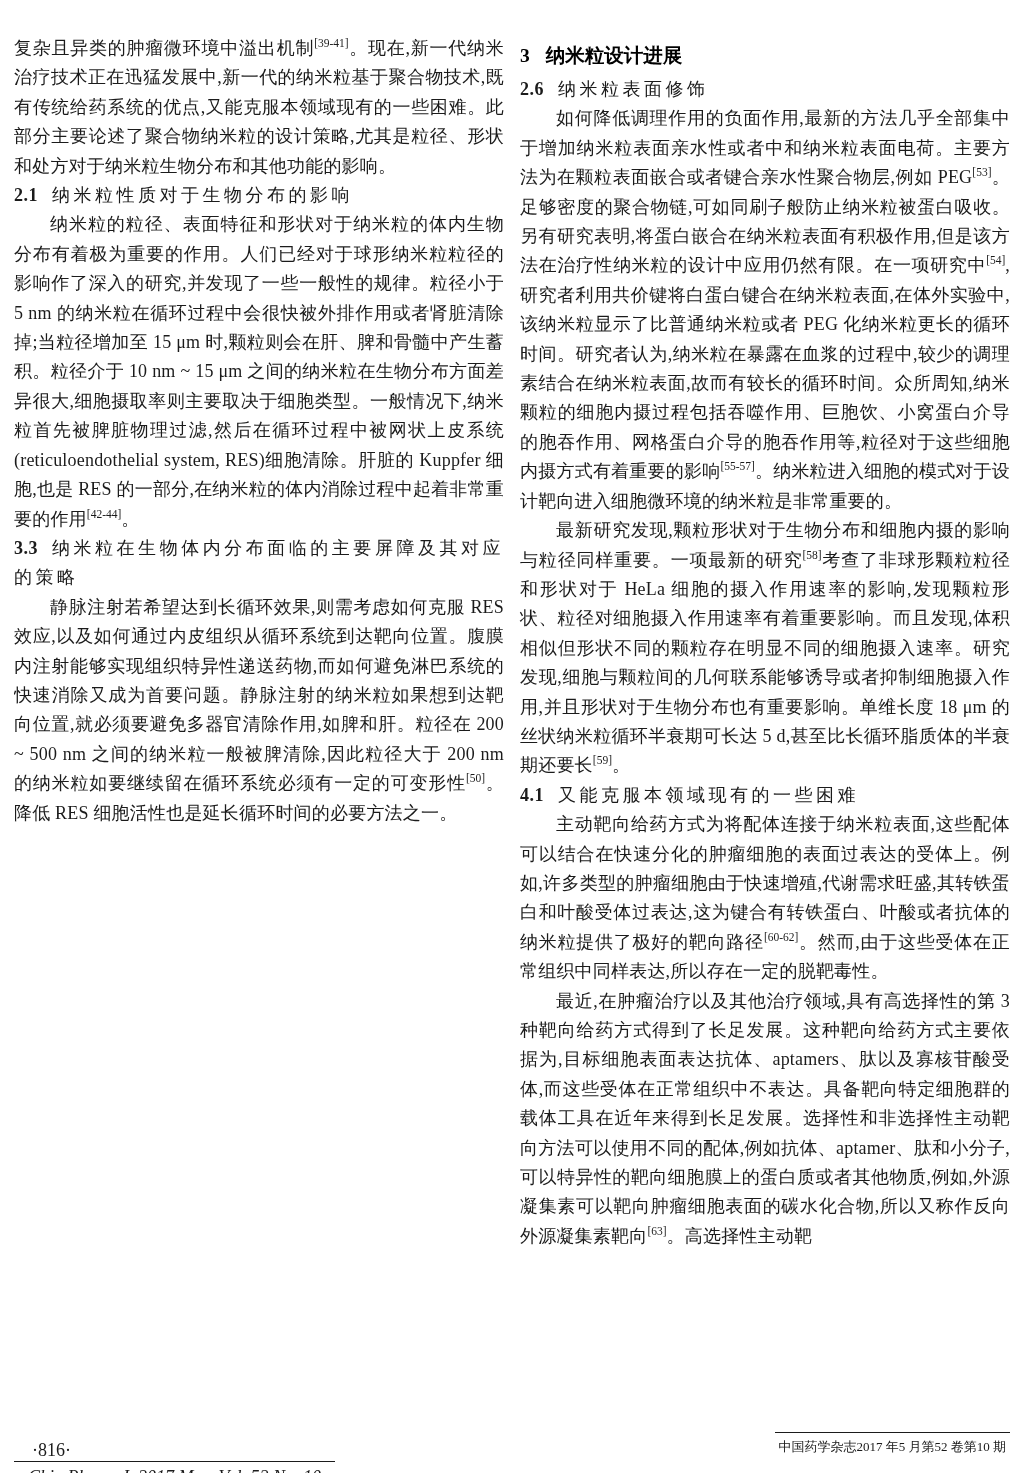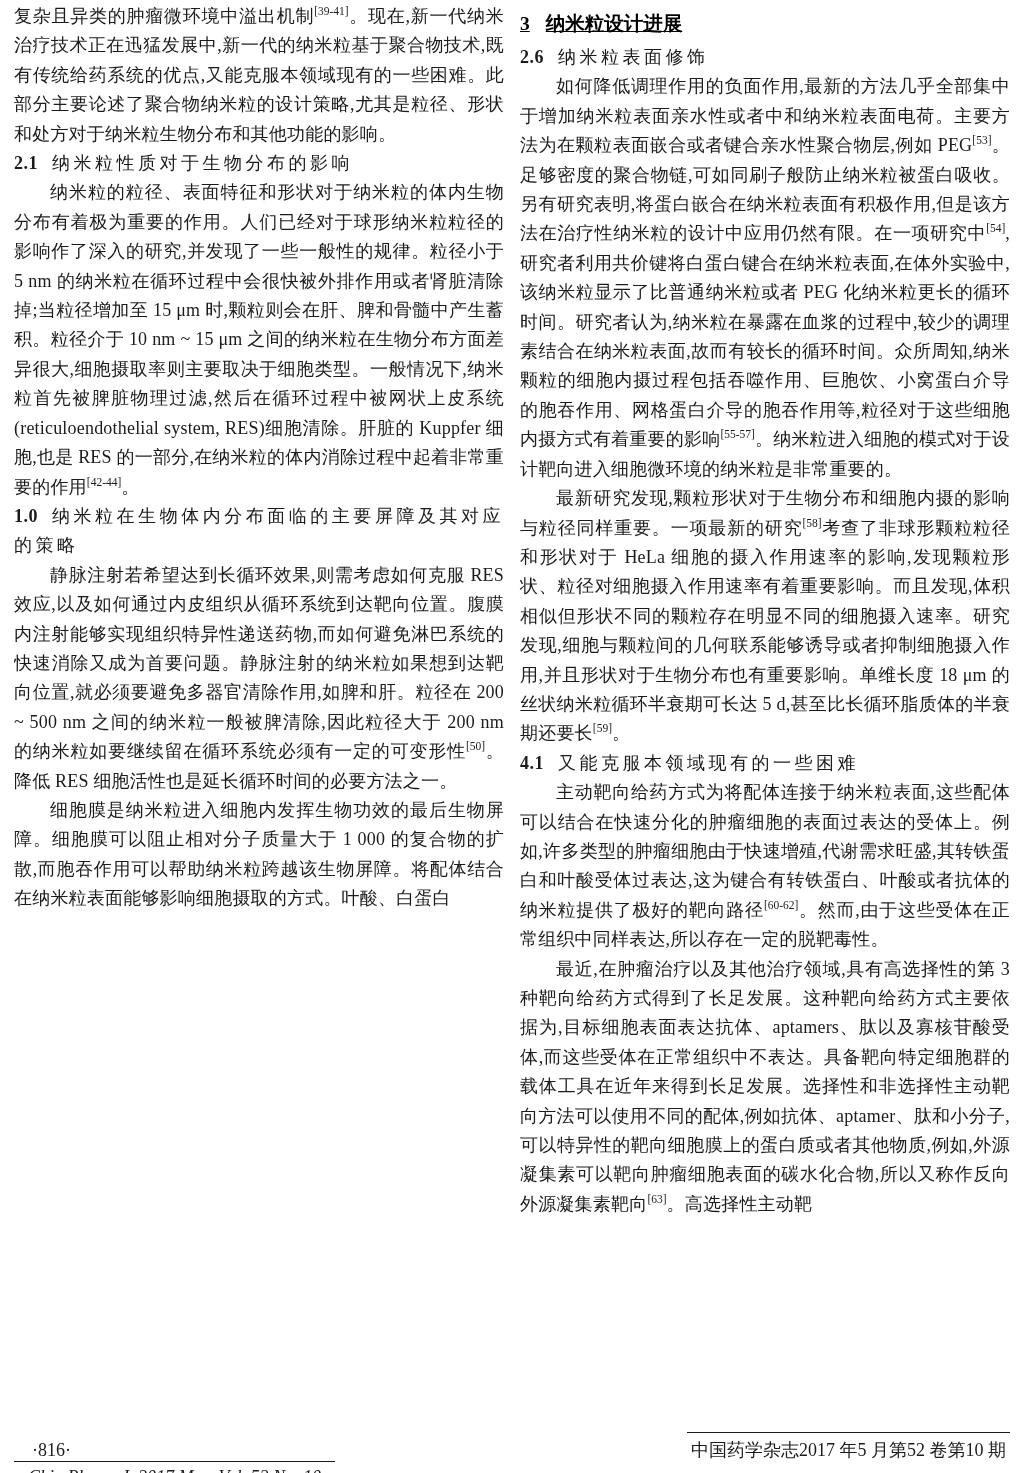--- a/index.html
+++ b/index.html
@@ -24,20 +24,21 @@
     right: 14px;
     bottom: 46px;
     display: flex;
     gap: 16px;
     overflow: hidden;
   }
   .column {
     flex: 1 1 0;
     min-width: 0;
     text-align: justify;
+    margin-top: 32px;
   }
   .para {
     font-size: 18px;
     line-height: 29.4px;
     text-indent: 2em;
     text-align: justify;
     letter-spacing: 0.2px;
   }
   .para.noindent { text-indent: 0; }
   sup.ref {
@@ -46,21 +47,20 @@
     letter-spacing: 0;
     vertical-align: super;
   }
   .heading1 {
     font-size: 19.5px;
     line-height: 30px;
     font-weight: bold;
     color: #000;
     margin: 7px 0 4px 0;
     text-align: left;
-    text-decoration: underline;
   }
   .heading1 .hnum { margin-right: 16px; }
   .heading2 {
     font-size: 18px;
     line-height: 29.4px;
     text-align: justify;
   }
   .heading2 .hnum {
     font-weight: bold;
     margin-right: 14px;
@@ -90,39 +90,38 @@
     white-space: nowrap;
   }
   .journal-en {
     font-style: italic;
     font-size: 18px;
     border-top: 1.6px solid #1b1b1b;
     padding: 5px 14px 0 14px;
     white-space: nowrap;
   }
   .journal-cn {
-    font-size: 18px;
+    font-size: 13px;
     border-top: 1.6px solid #1b1b1b;
     padding: 5px 4px 0 4px;
     white-space: nowrap;
   }
 </style>
 </head>
 <body>
 
 <div class="page">
 
   <div class="columns">
     <div class="column">
         <p class="para noindent">复杂且异类的肿瘤微环境中溢出机制<sup class="ref">[39-41]</sup>。现在,新一代纳米治疗技术正在迅猛发展中,新一代的纳米粒基于聚合物技术,既有传统给药系统的优点,又能克服本领域现有的一些困难。此部分主要论述了聚合物纳米粒的设计策略,尤其是粒径、形状和处方对于纳米粒生物分布和其他功能的影响。</p>
         <div class="heading2"><span class="hnum">2.1</span><span class="htitle">纳米粒性质对于生物分布的影响</span></div>
         <p class="para">纳米粒的粒径、表面特征和形状对于纳米粒的体内生物分布有着极为重要的作用。人们已经对于球形纳米粒粒径的影响作了深入的研究,并发现了一些一般性的规律。粒径小于 5 nm 的纳米粒在循环过程中会很快被外排作用或者肾脏清除掉;当粒径增加至 15 μm 时,颗粒则会在肝、脾和骨髓中产生蓄积。粒径介于 10 nm ~ 15 μm 之间的纳米粒在生物分布方面差异很大,细胞摄取率则主要取决于细胞类型。一般情况下,纳米粒首先被脾脏物理过滤,然后在循环过程中被网状上皮系统(reticuloendothelial system, RES)细胞清除。肝脏的 Kuppfer 细胞,也是 RES 的一部分,在纳米粒的体内消除过程中起着非常重要的作用<sup class="ref">[42-44]</sup>。</p>
-        <div class="heading2"><span class="hnum">1.0</span><span class="htitle">纳米粒在生物体内分布面临的主要屏障及其对应的策略</span></div>
+        <div class="heading2"><span class="hnum">3.3</span><span class="htitle">纳米粒在生物体内分布面临的主要屏障及其对应的策略</span></div>
         <p class="para">静脉注射若希望达到长循环效果,则需考虑如何克服 RES 效应,以及如何通过内皮组织从循环系统到达靶向位置。腹膜内注射能够实现组织特异性递送药物,而如何避免淋巴系统的快速消除又成为首要问题。静脉注射的纳米粒如果想到达靶向位置,就必须要避免多器官清除作用,如脾和肝。粒径在 200 ~ 500 nm 之间的纳米粒一般被脾清除,因此粒径大于 200 nm 的纳米粒如要继续留在循环系统必须有一定的可变形性<sup class="ref">[50]</sup>。降低 RES 细胞活性也是延长循环时间的必要方法之一。</p>
-        <p class="para">细胞膜是纳米粒进入细胞内发挥生物功效的最后生物屏障。细胞膜可以阻止相对分子质量大于 1 000 的复合物的扩散,而胞吞作用可以帮助纳米粒跨越该生物屏障。将配体结合在纳米粒表面能够影响细胞摄取的方式。叶酸、白蛋白</p>
       </div>
     <div class="column">
         <div class="heading1"><span class="hnum">3</span><span class="htitle">纳米粒设计进展</span></div>
         <div class="heading2"><span class="hnum">2.6</span><span class="htitle">纳米粒表面修饰</span></div>
         <p class="para">如何降低调理作用的负面作用,最新的方法几乎全部集中于增加纳米粒表面亲水性或者中和纳米粒表面电荷。主要方法为在颗粒表面嵌合或者键合亲水性聚合物层,例如 PEG<sup class="ref">[53]</sup>。足够密度的聚合物链,可如同刷子般防止纳米粒被蛋白吸收。另有研究表明,将蛋白嵌合在纳米粒表面有积极作用,但是该方法在治疗性纳米粒的设计中应用仍然有限。在一项研究中<sup class="ref">[54]</sup>,研究者利用共价键将白蛋白键合在纳米粒表面,在体外实验中,该纳米粒显示了比普通纳米粒或者 PEG 化纳米粒更长的循环时间。研究者认为,纳米粒在暴露在血浆的过程中,较少的调理素结合在纳米粒表面,故而有较长的循环时间。众所周知,纳米颗粒的细胞内摄过程包括吞噬作用、巨胞饮、小窝蛋白介导的胞吞作用、网格蛋白介导的胞吞作用等,粒径对于这些细胞内摄方式有着重要的影响<sup class="ref">[55-57]</sup>。纳米粒进入细胞的模式对于设计靶向进入细胞微环境的纳米粒是非常重要的。</p>
         <p class="para">最新研究发现,颗粒形状对于生物分布和细胞内摄的影响与粒径同样重要。一项最新的研究<sup class="ref">[58]</sup>考查了非球形颗粒粒径和形状对于 HeLa 细胞的摄入作用速率的影响,发现颗粒形状、粒径对细胞摄入作用速率有着重要影响。而且发现,体积相似但形状不同的颗粒存在明显不同的细胞摄入速率。研究发现,细胞与颗粒间的几何联系能够诱导或者抑制细胞摄入作用,并且形状对于生物分布也有重要影响。单维长度 18 μm 的丝状纳米粒循环半衰期可长达 5 d,甚至比长循环脂质体的半衰期还要长<sup class="ref">[59]</sup>。</p>
         <div class="heading2"><span class="hnum">4.1</span><span class="htitle">又能克服本领域现有的一些困难</span></div>
         <p class="para">主动靶向给药方式为将配体连接于纳米粒表面,这些配体可以结合在快速分化的肿瘤细胞的表面过表达的受体上。例如,许多类型的肿瘤细胞由于快速增殖,代谢需求旺盛,其转铁蛋白和叶酸受体过表达,这为键合有转铁蛋白、叶酸或者抗体的纳米粒提供了极好的靶向路径<sup class="ref">[60-62]</sup>。然而,由于这些受体在正常组织中同样表达,所以存在一定的脱靶毒性。</p>
         <p class="para">最近,在肿瘤治疗以及其他治疗领域,具有高选择性的第 3 种靶向给药方式得到了长足发展。这种靶向给药方式主要依据为,目标细胞表面表达抗体、aptamers、肽以及寡核苷酸受体,而这些受体在正常组织中不表达。具备靶向特定细胞群的载体工具在近年来得到长足发展。选择性和非选择性主动靶向方法可以使用不同的配体,例如抗体、aptamer、肽和小分子,可以特异性的靶向细胞膜上的蛋白质或者其他物质,例如,外源凝集素可以靶向肿瘤细胞表面的碳水化合物,所以又称作反向外源凝集素靶向<sup class="ref">[63]</sup>。高选择性主动靶</p>
       </div>

